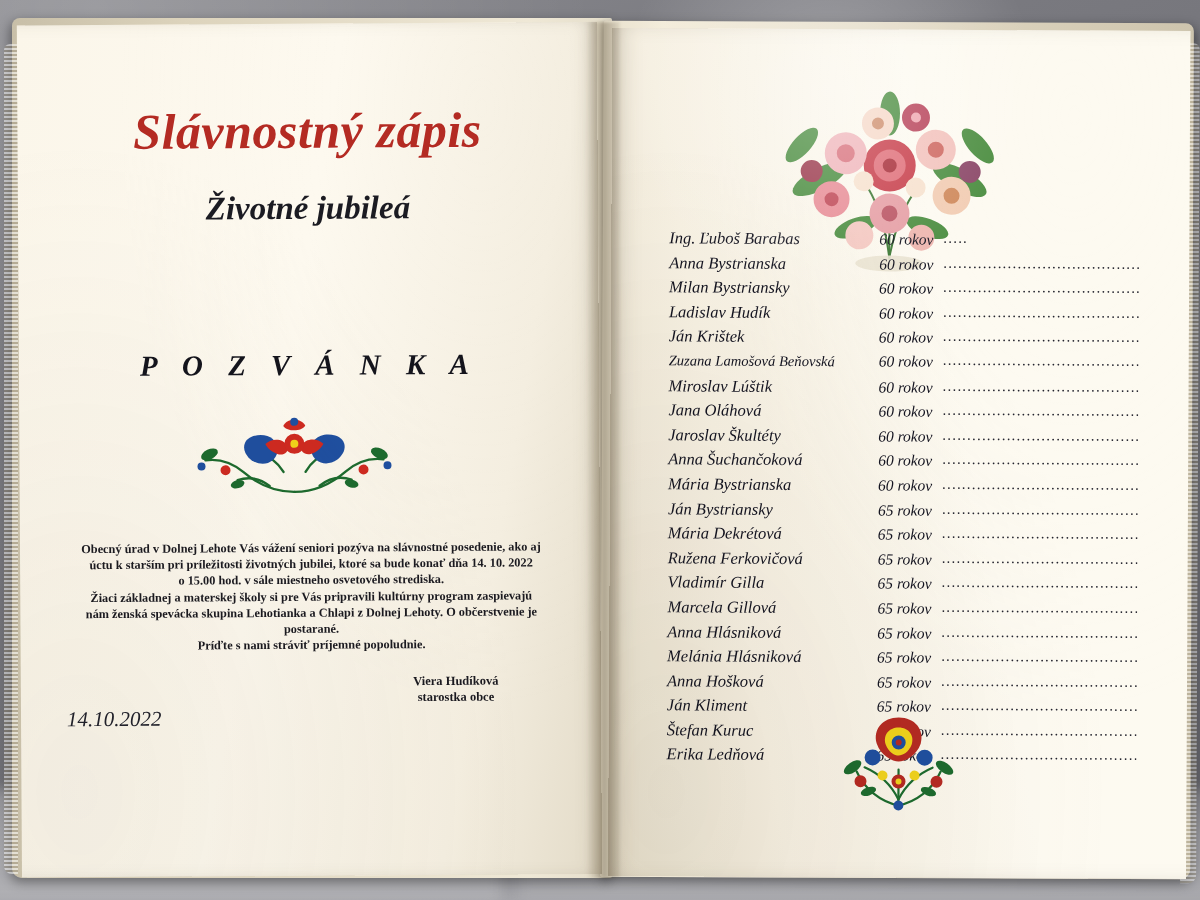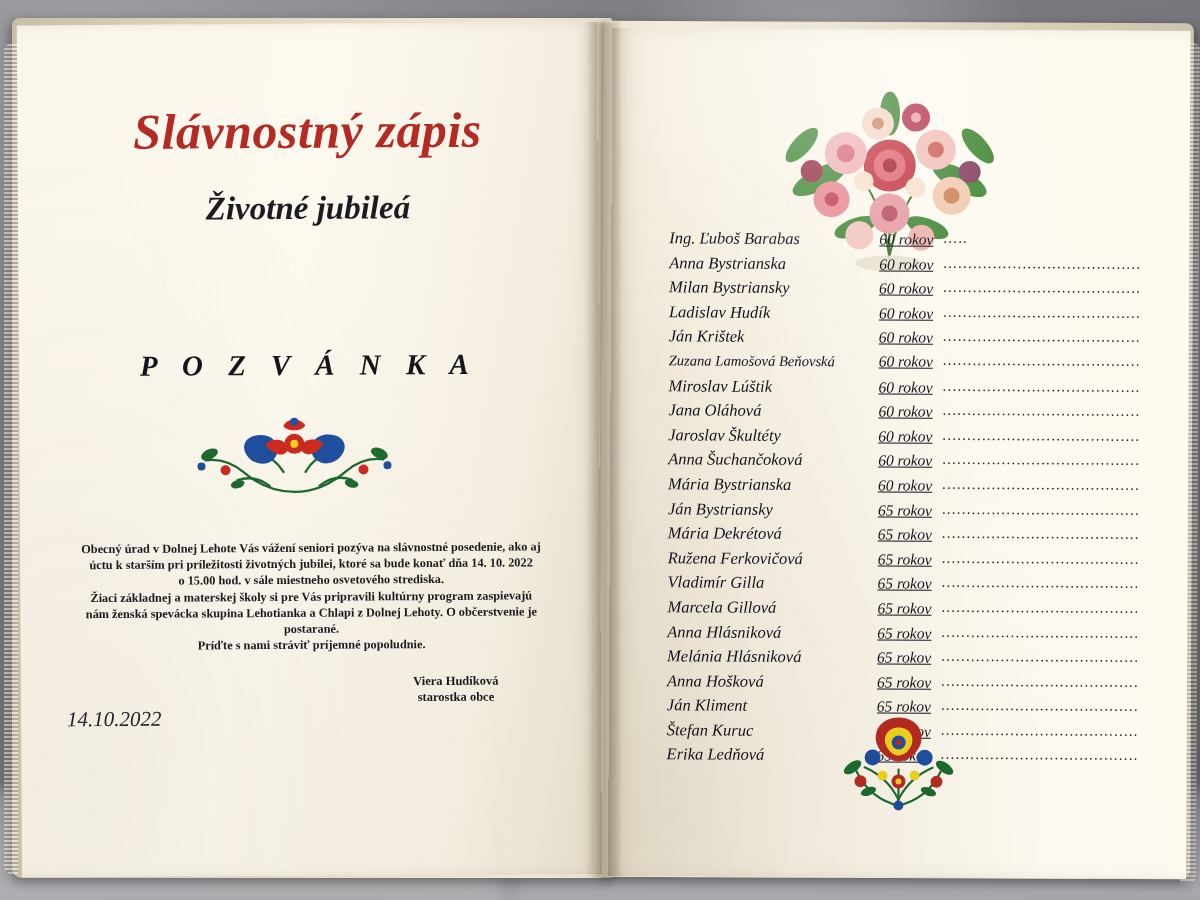--- a/index.html
+++ b/index.html
@@ -240,21 +240,20 @@
     font-size: 16.5px;
     white-space: nowrap;
   }
   .jl-name.small { font-size: 14.6px; }
   .jl-age {
     width: 64px;
     color: #141420;
     font-style: italic;
     font-size: 15.5px;
     white-space: nowrap;
-    text-decoration: underline;
   }
   .jl-dots {
     flex: 1;
     overflow: hidden;
     white-space: nowrap;
     color: #24242e;
     font-size: 15px;
     letter-spacing: 1.2px;
     transform: translateY(-2px);
   }

